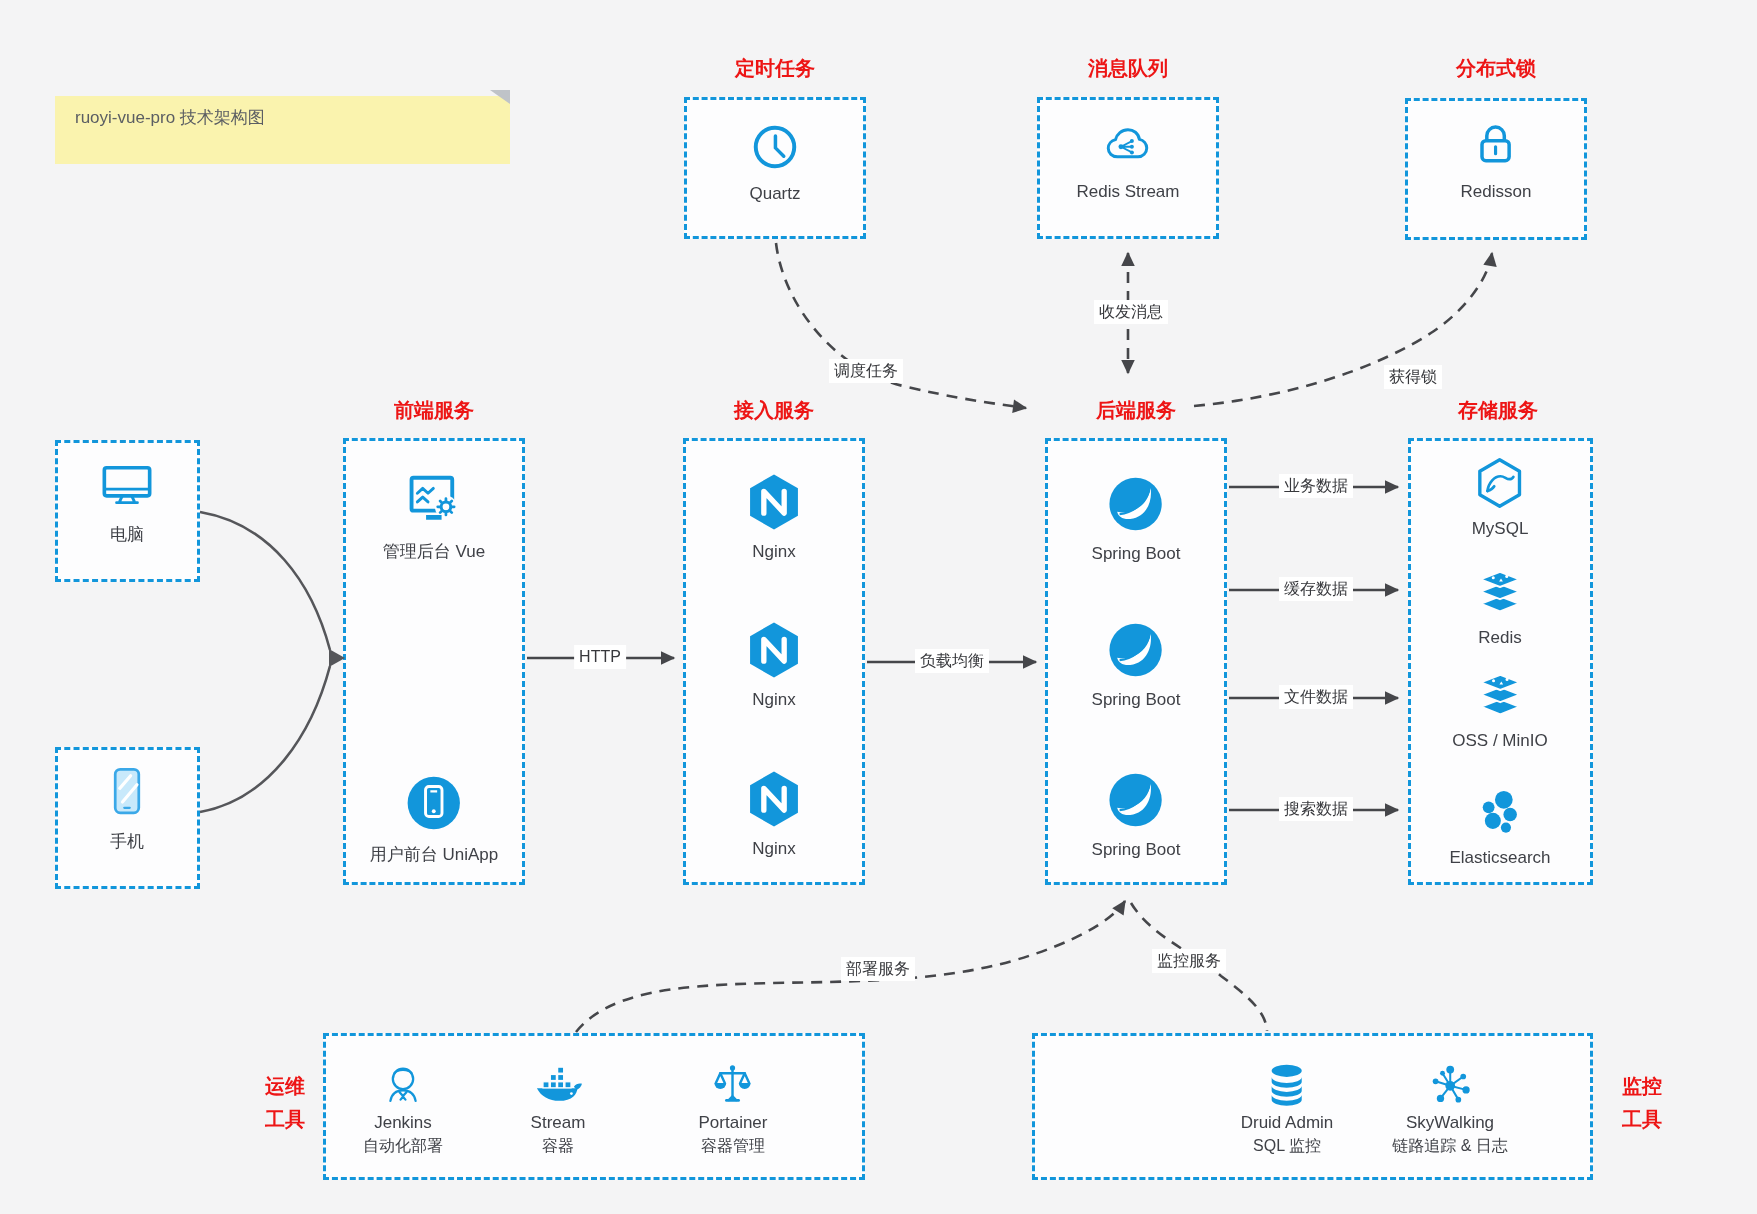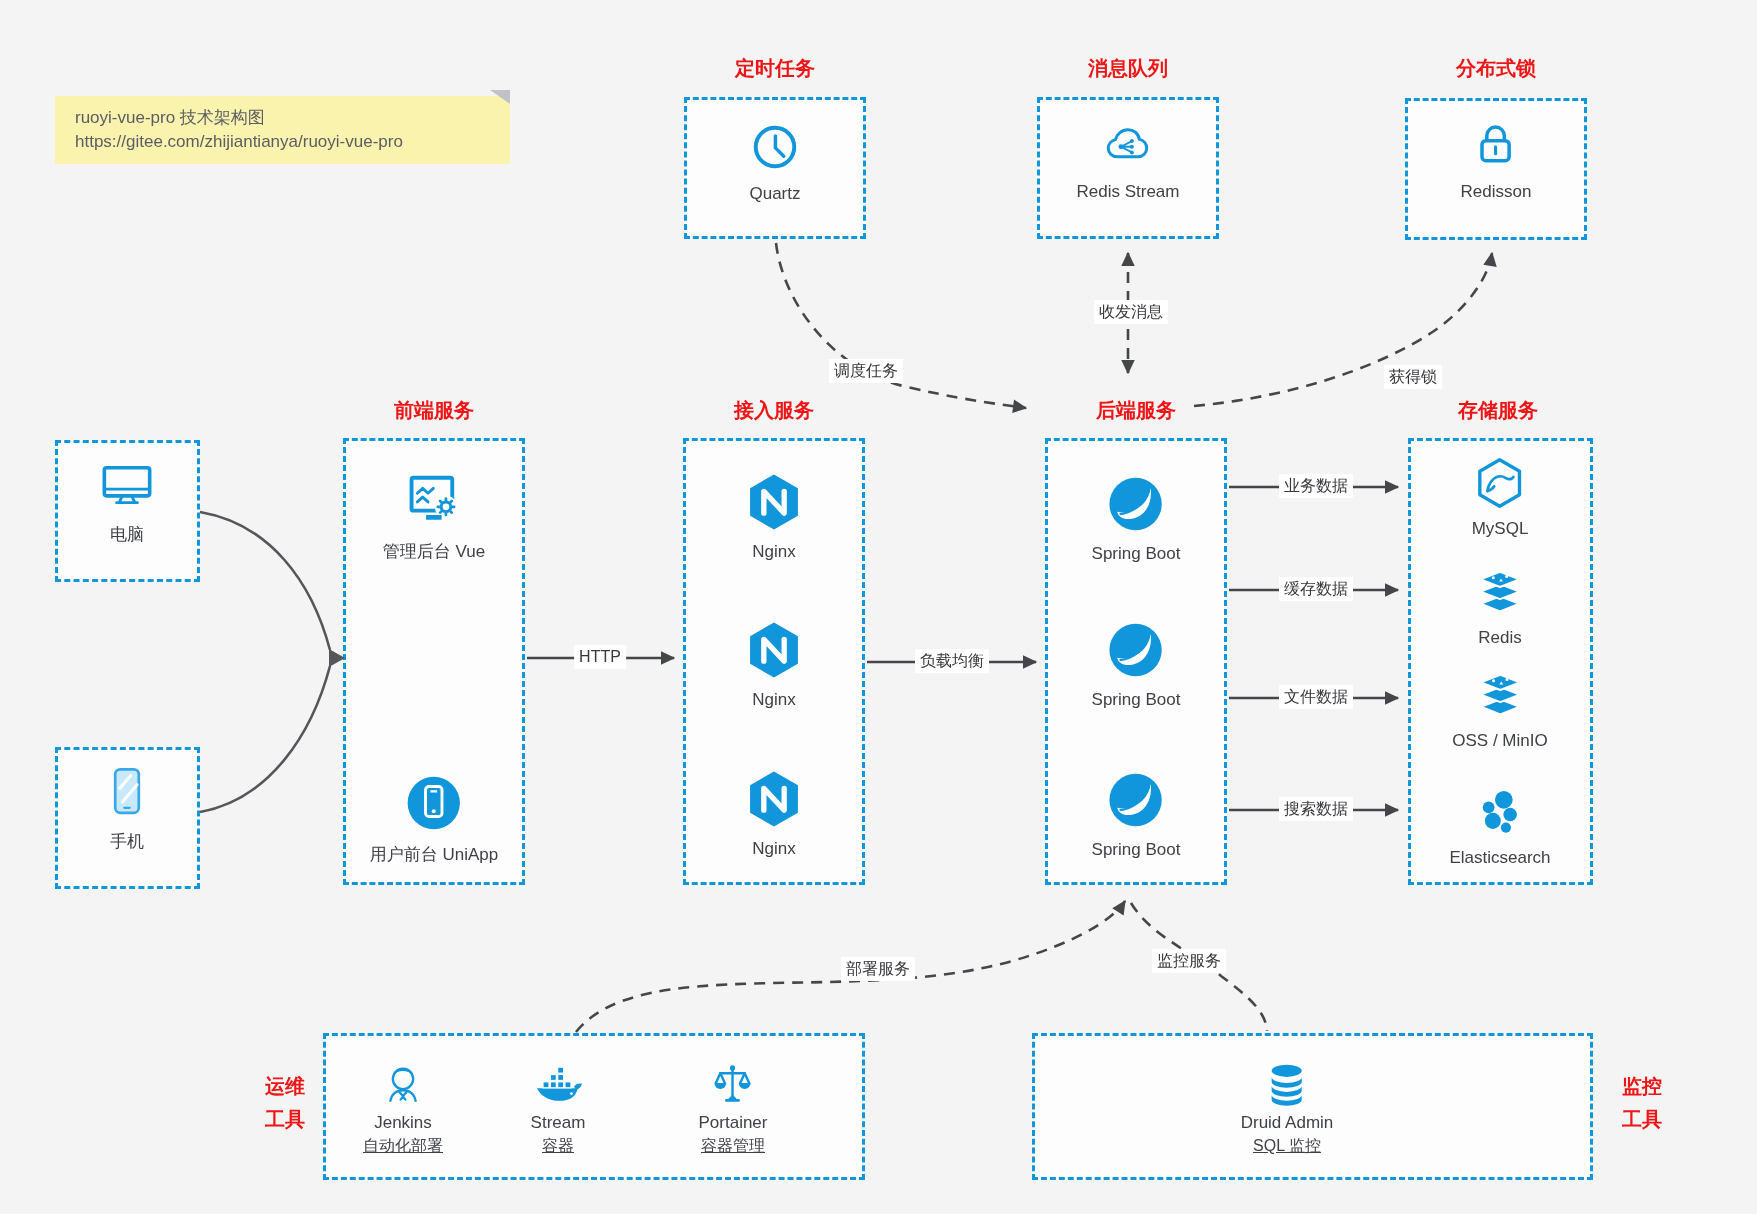--- a/index.html
+++ b/index.html
@@ -8,21 +8,21 @@
     font-family:"Liberation Sans","DejaVu Sans",sans-serif;overflow:hidden;
   }
   .wires{position:absolute;left:0;top:0;width:1757px;height:1214px;z-index:2;pointer-events:none;}
   .dbox{position:absolute;border:3px dashed #1296db;background:#fdfdfe;box-sizing:border-box;z-index:1;}
   .node{position:absolute;transform:translateX(-50%);display:flex;flex-direction:column;align-items:center;z-index:3;}
   .ic{display:block;color:#1296db;}
   .ic52{width:52px;height:52px}.ic54{width:54px;height:54px}.ic56{width:56px;height:56px}
   .ic58{width:58px;height:58px}.ic62{width:62px;height:62px}
   .nlabel{font-size:17px;color:#3f4147;margin-top:9px;white-space:nowrap;}
   .bname{font-size:17px;color:#3f4147;margin-top:0;line-height:23px;white-space:nowrap;text-align:center;}
-  .bdesc{font-size:16px;color:#3f4147;line-height:23px;white-space:nowrap;text-align:center;text-decoration:underline;}
+  .bdesc{font-size:16px;color:#3f4147;line-height:23px;white-space:nowrap;text-align:center;}
   .gtitle{position:absolute;transform:translateX(-50%);font-size:20px;font-weight:bold;color:#ed1515;line-height:28px;white-space:nowrap;z-index:4;}
   .stitle{position:absolute;transform:translateX(-50%);font-size:20px;font-weight:bold;color:#ed1515;line-height:33px;text-align:center;white-space:nowrap;z-index:4;}
   .elabel{position:absolute;transform:translate(-50%,-50%);font-size:16px;color:#37383c;background:#ffffff;
           padding:1px 5px;line-height:22px;white-space:nowrap;z-index:5;}
   .note{position:absolute;left:55px;top:96px;width:455px;height:68px;background:#faf3ae;z-index:4;
         padding:10px 0 0 20px;box-sizing:border-box;}
   .note .ln{font-size:17px;color:#5b5e63;line-height:24px;white-space:nowrap;}
   .fold{position:absolute;left:490px;top:90px;width:20px;height:14px;background:#bfc3c8;
         clip-path:polygon(0 0,100% 100%,100% 0);z-index:5;}
 </style>
@@ -202,21 +202,20 @@
         <path d="M1128 253 V373" marker-start="url(#arr)" marker-end="url(#arr)"></path>
         <path d="M1194 406 C1282 398 1372 372 1434 331 C1466 309 1488 279 1492 253" marker-end="url(#arr)"></path>
         <path d="M576 1032 C640 952 852 1006 1012 961 C1072 944 1112 921 1125 901" marker-end="url(#arr)"></path>
         <path d="M1131 903 C1151 936 1191 951 1221 976 C1251 998 1266 1013 1267 1031"></path>
       </g>
     </g>
   </svg>
 
   <div class="note">
     <div class="ln">ruoyi-vue-pro 技术架构图</div>
-    <div class="ln">https://gitee.com/zhijiantianya/ruoyi-vue-pro</div>
   </div>
   <div class="fold"></div>
 
   <div class="gtitle" style="left:775px;top:54px">定时任务</div>
   <div class="gtitle" style="left:1128px;top:54px">消息队列</div>
   <div class="gtitle" style="left:1496px;top:54px">分布式锁</div>
   <div class="gtitle" style="left:434px;top:396px">前端服务</div>
   <div class="gtitle" style="left:774px;top:396px">接入服务</div>
   <div class="gtitle" style="left:1136px;top:396px">后端服务</div>
   <div class="gtitle" style="left:1498px;top:396px">存储服务</div>
@@ -371,20 +370,27 @@
     <div>监控</div>
     <div>工具</div>
   </div>
   <div class="node" style="left:1287px;top:1059px">
     <svg class="ic ic52">
         <use href="#sym-druid"></use>
       </svg>
     <div class="bname">Druid Admin</div>
     <div class="bdesc">SQL 监控</div>
   </div>
+  <div class="node" style="left:1450px;top:1059px">
+    <svg class="ic ic52">
+        <use href="#sym-skywalking"></use>
+      </svg>
+    <div class="bname">SkyWalking</div>
+    <div class="bdesc">链路追踪 &amp; 日志</div>
+  </div>
 
   <div class="elabel" style="left:600px;top:657px">HTTP</div>
   <div class="elabel" style="left:952px;top:661px">负载均衡</div>
   <div class="elabel" style="left:866px;top:371px">调度任务</div>
   <div class="elabel" style="left:1131px;top:312px">收发消息</div>
   <div class="elabel" style="left:1413px;top:377px">获得锁</div>
   <div class="elabel" style="left:1316px;top:486px">业务数据</div>
   <div class="elabel" style="left:1316px;top:589px">缓存数据</div>
   <div class="elabel" style="left:1316px;top:697px">文件数据</div>
   <div class="elabel" style="left:1316px;top:809px">搜索数据</div>

